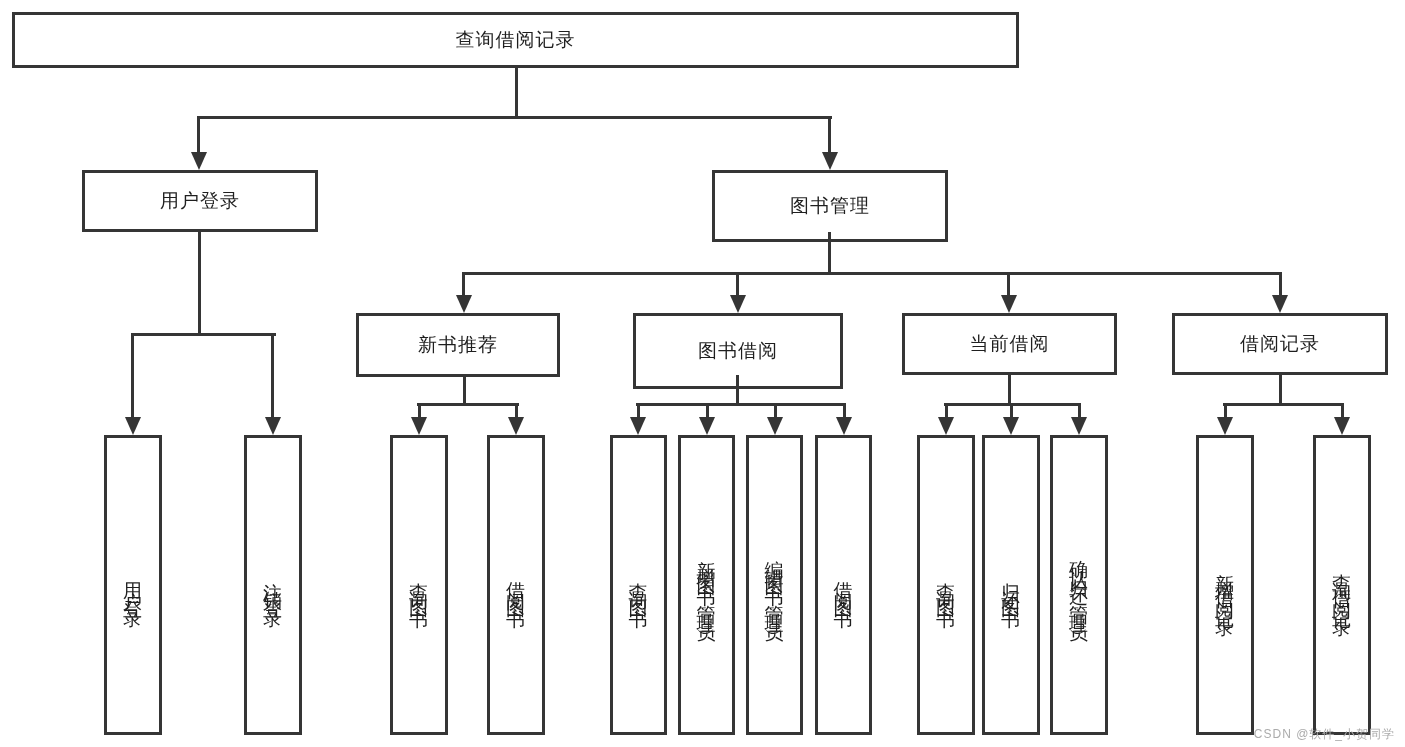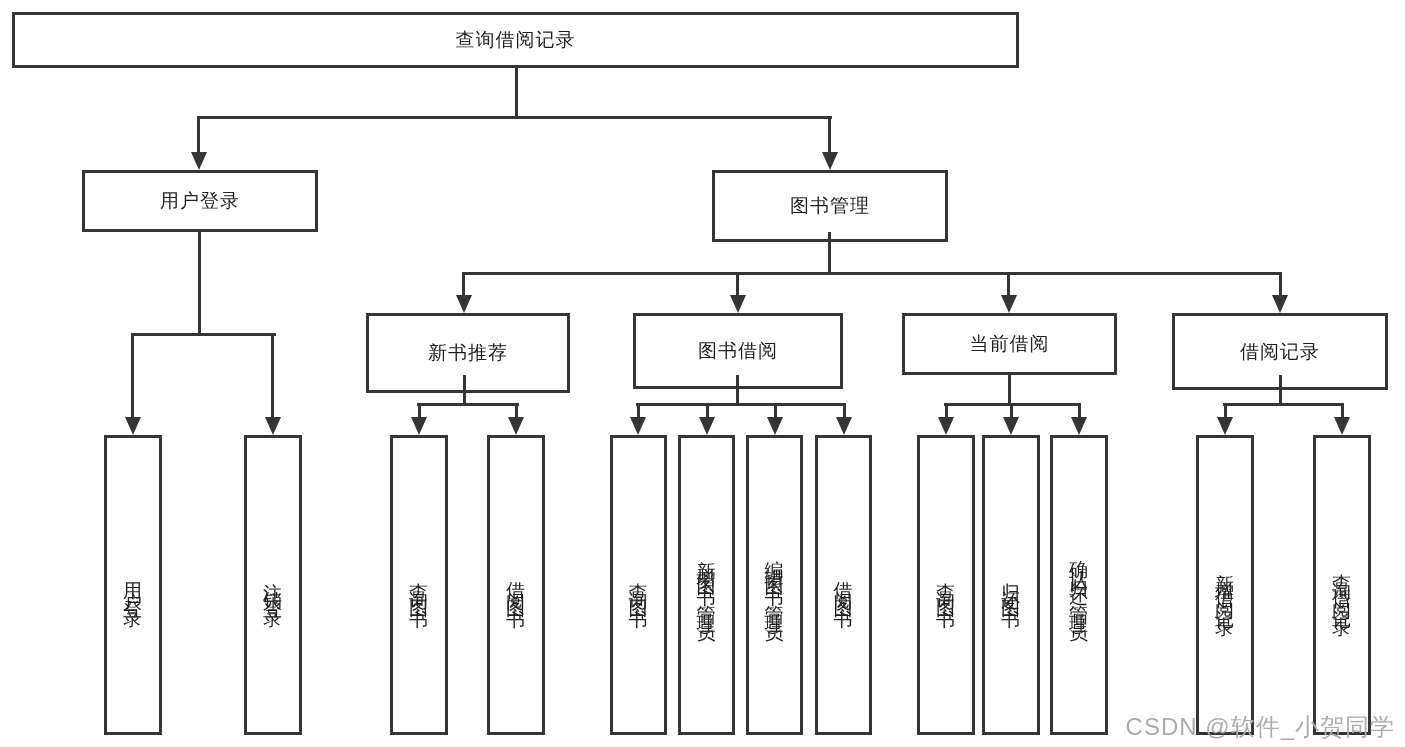--- a/index.html
+++ b/index.html
@@ -16,38 +16,38 @@
     writing-mode:vertical-rl;text-orientation:mixed;
     font-size:19px;line-height:1;letter-spacing:9px;color:#1f1f1f;
   }
   .hline,.vline{position:absolute;background:#353535;}
   .ahead{
     position:absolute;width:0;height:0;
     border-left:8px solid transparent;border-right:8px solid transparent;
     border-top:18px solid #353535;
   }
   #watermark{
-    position:absolute;right:10px;bottom:4px;font-size:24px;color:#ababab;
+    position:absolute;right:10px;bottom:4px;font-size:12px;color:#ababab;
     letter-spacing:1px;z-index:5;
   }
 </style>
 </head>
 <body>
 
 <div id="canvas">
 
   <div class="box hbox" style="left:12px;top:12px;width:1007px;height:56px">查询借阅记录</div>
 
   <div class="box hbox" style="left:82px;top:170px;width:236px;height:62px">用户登录</div>
   <div class="box hbox" style="left:712px;top:170px;width:236px;height:72px">图书管理</div>
 
-  <div class="box hbox" style="left:366px;top:313px;width:204px;height:80px">新书推荐</div>
+  <div class="box hbox" style="left:356px;top:313px;width:204px;height:64px">新书推荐</div>
   <div class="box hbox" style="left:633px;top:313px;width:210px;height:76px">图书借阅</div>
   <div class="box hbox" style="left:902px;top:313px;width:215px;height:62px">当前借阅</div>
-  <div class="box hbox" style="left:1172px;top:313px;width:216px;height:77px">借阅记录</div>
+  <div class="box hbox" style="left:1172px;top:313px;width:216px;height:62px">借阅记录</div>
 
   <div class="box vbox" style="left:104px;top:435px;width:58px;height:300px">
     <span class="vtext">用户登录</span>
   </div>
   <div class="box vbox" style="left:244px;top:435px;width:58px;height:300px">
     <span class="vtext">注销登录</span>
   </div>
 
   <div class="box vbox" style="left:390px;top:435px;width:58px;height:300px">
     <span class="vtext">查询图书</span>

